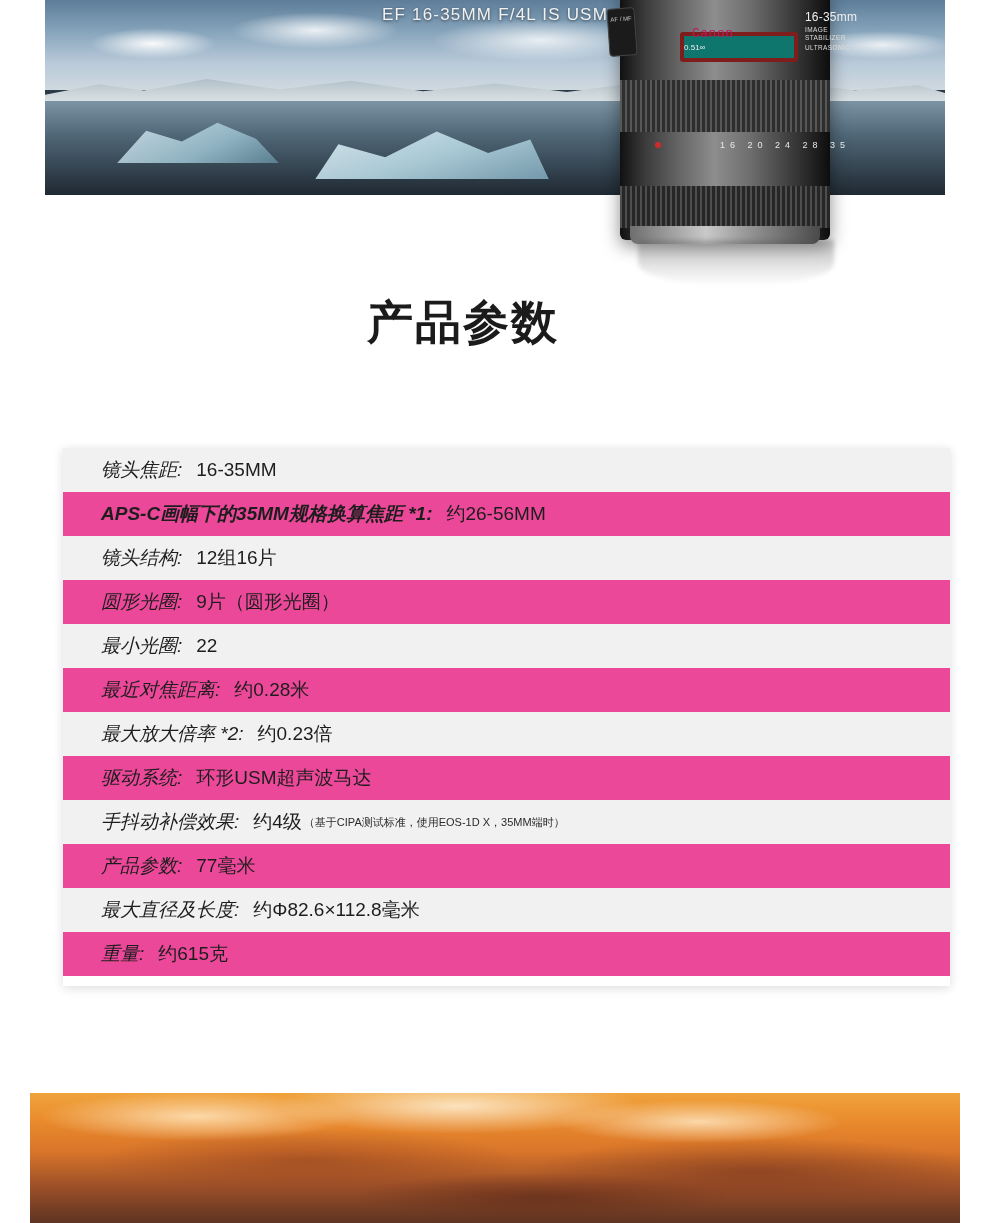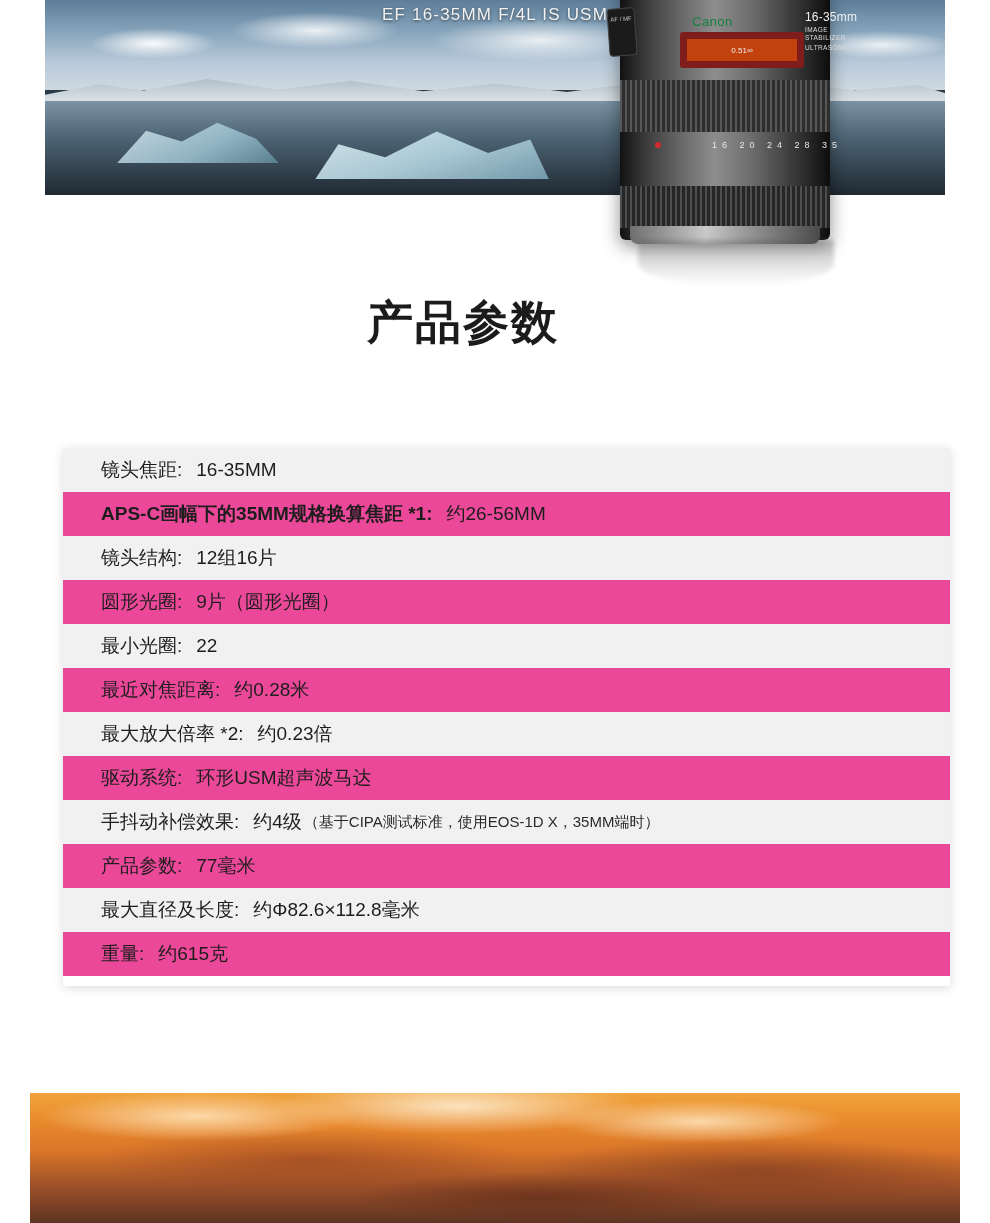--- a/index.html
+++ b/index.html
@@ -120,24 +120,24 @@
     left: 30px;
     top: 236px;
     width: 190px;
     height: 18px;
     border-radius: 0 0 8px 8px;
     background: linear-gradient(90deg,#6e6e6e,#c9c9c9 40%,#9a9a9a 60%,#4a4a4a);
   }
   .lens-brand {
     position: absolute;
     left: 92px;
-    top: 24px;
-    color: #15803d;
+    top: 36px;
+    color: #be185d;
     font-size: 13px;
-    font-family: Liberation Sans, sans-serif;
+    font-family: Liberation Mono, monospace;
     letter-spacing: .5px;
   }
   .lens-spec {
     position: absolute;
     left: 205px;
     top: 20px;
     color: #f0f0f0;
     font-size: 12px;
     letter-spacing: .2px;
   }
@@ -165,32 +165,32 @@
     padding-top: 6px;
     box-sizing: border-box;
     transform: rotate(-4deg);
   }
   .lens-dist {
     position: absolute;
     left: 80px;
     top: 42px;
     width: 110px;
     height: 22px;
-    background: #c2410c;
-    border: 7px solid #7f1d1d;
+    background: #0f766e;
+    border: 4px solid #7f1d1d;
     border-radius: 3px;
     color: #eee;
     font-size: 8px;
     display: flex;
     align-items: center;
-    justify-content: center;
+    justify-content: flex-start;
   }
   .lens-focal {
     position: absolute;
-    left: 112px;
+    left: 120px;
     top: 150px;
     color: #e8e8e8;
     font-size: 9px;
     letter-spacing: 5px;
   }
   .lens-dot {
     position: absolute;
     left: 55px;
     top: 152px;
     width: 6px; height: 6px;
@@ -237,27 +237,28 @@
     min-height: 44px;
     padding: 0 0 0 38px;
     font-size: 19px;
     color: #1d1d1d;
     box-sizing: border-box;
   }
   .spec-row.alt { background: #f1f1f1; }
   .spec-row.plain { background: #ec4899; }
   .spec-label {
     white-space: nowrap;
+    font-style: italic;
   }
   .spec-value {
     margin-left: 14px;
     white-space: nowrap;
   }
   .spec-note {
-    font-size: 15px;
+    font-size: 11px;
     color: #2a2a2a;
     margin-left: 2px;
   }
   .spec-row.bold .spec-label { font-weight: bold; }
 
   
   .sunset {
     position: absolute;
     left: 30px;
     top: 1093px;

